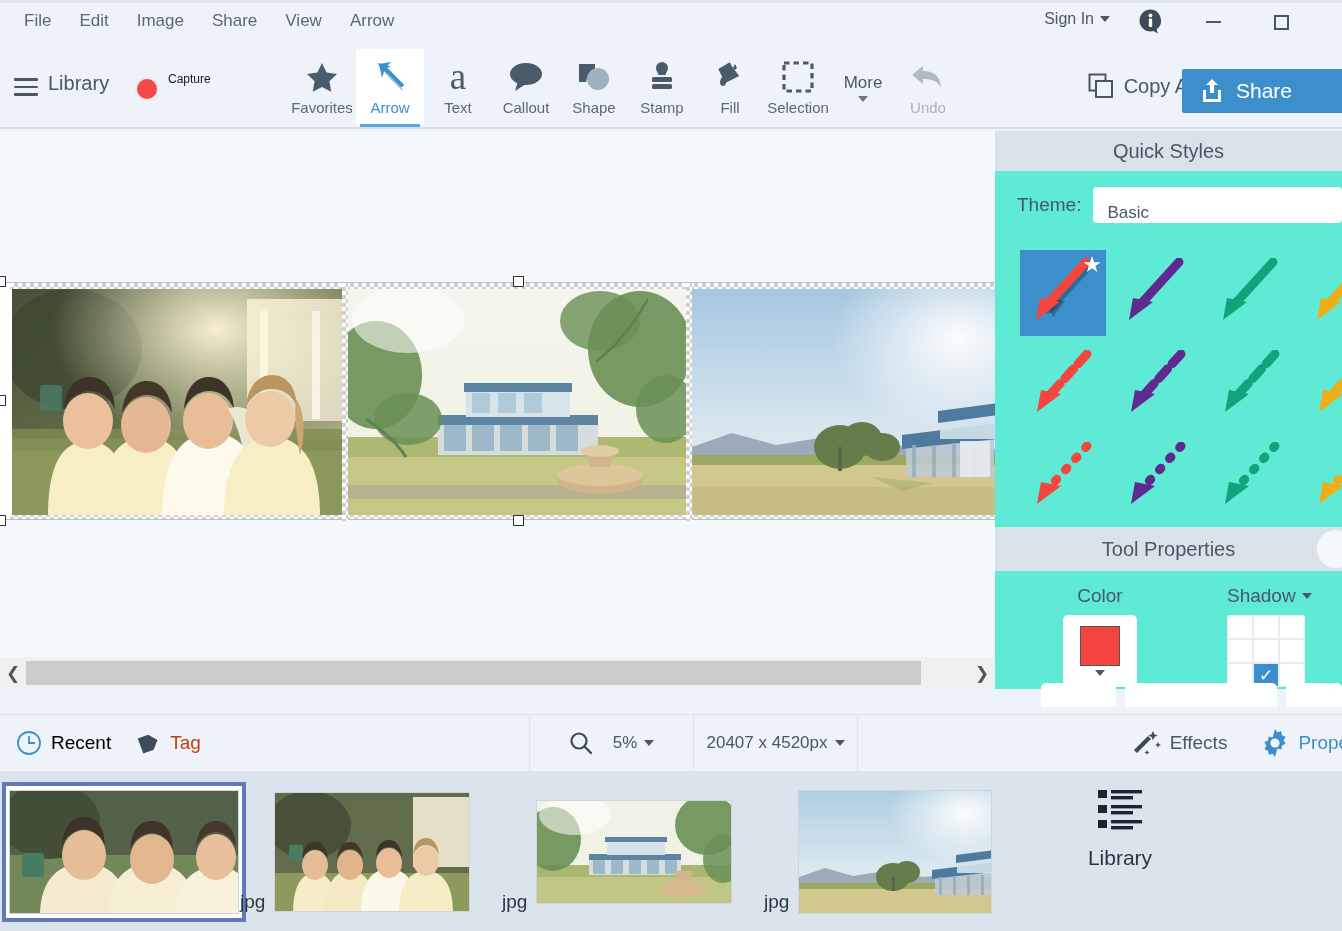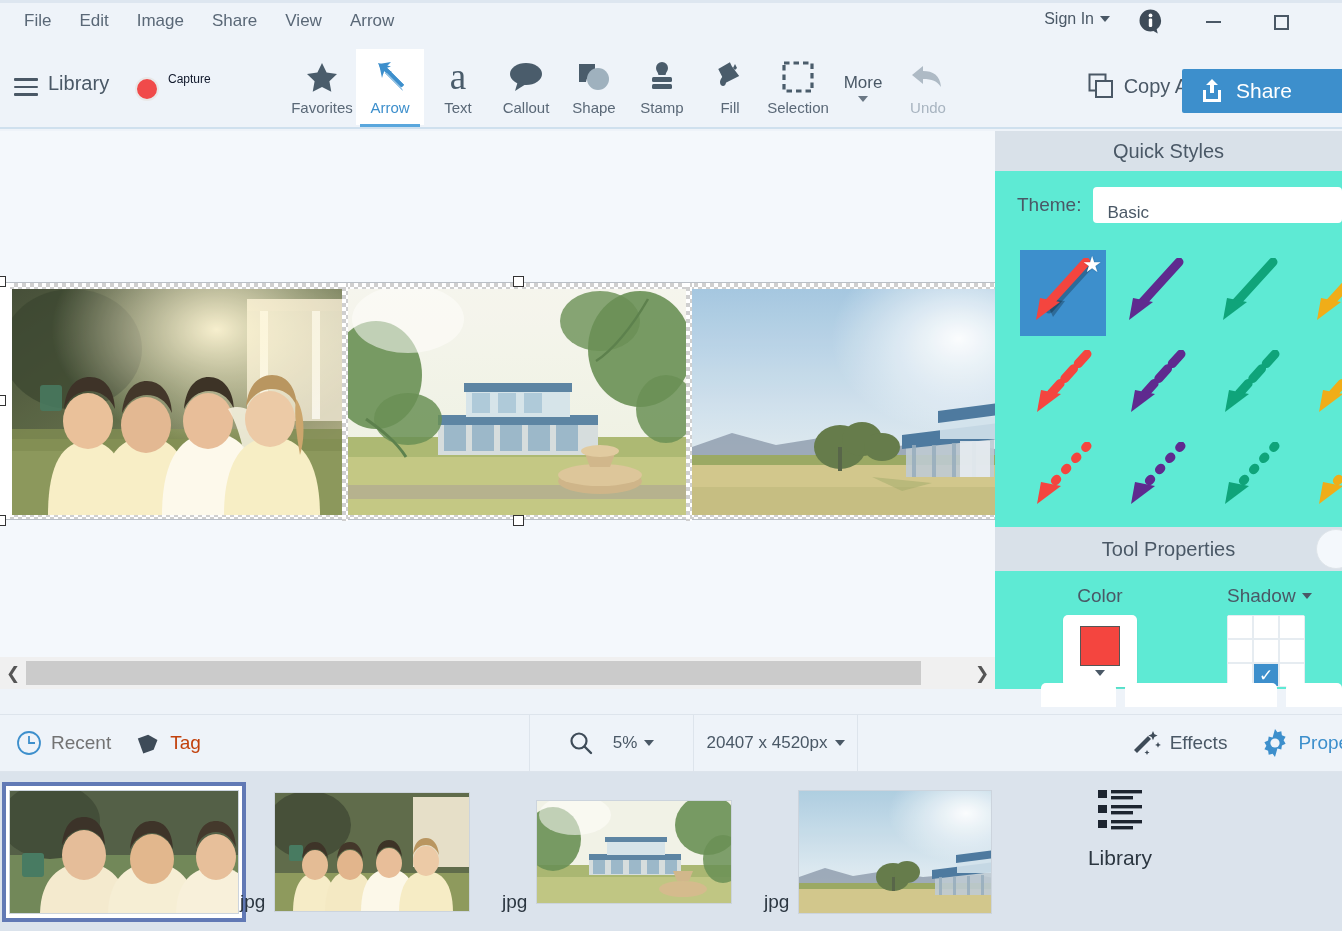--- a/index.html
+++ b/index.html
@@ -683,21 +683,21 @@
     </div>
   </div>
 
   <div class="statusbar">
     <div class="sb-left">
       <div class="sb-item">
         <svg width="26" height="26" viewBox="0 0 26 26">
           <circle cx="13" cy="13" r="11" fill="none" stroke="#3d8fcc" stroke-width="1.8"></circle>
           <path d="M13 6v7h6" fill="none" stroke="#3d8fcc" stroke-width="1.8"></path>
         </svg>
-        <span class="t" style="color:#737373;">Recent</span>
+        <span class="t" style="color:#000000;">Recent</span>
       </div>
       <div class="sb-item">
         <svg width="24" height="24" viewBox="0 0 24 24">
           <path d="M3 4h11l7 8-7 8H3z" fill="#3e4b58" transform="rotate(-20 12 12)"></path>
         </svg>
         <span class="t" style="color:#c2410c;">Tag</span>
       </div>
     </div>
 
     <div class="sb-sep"></div>

